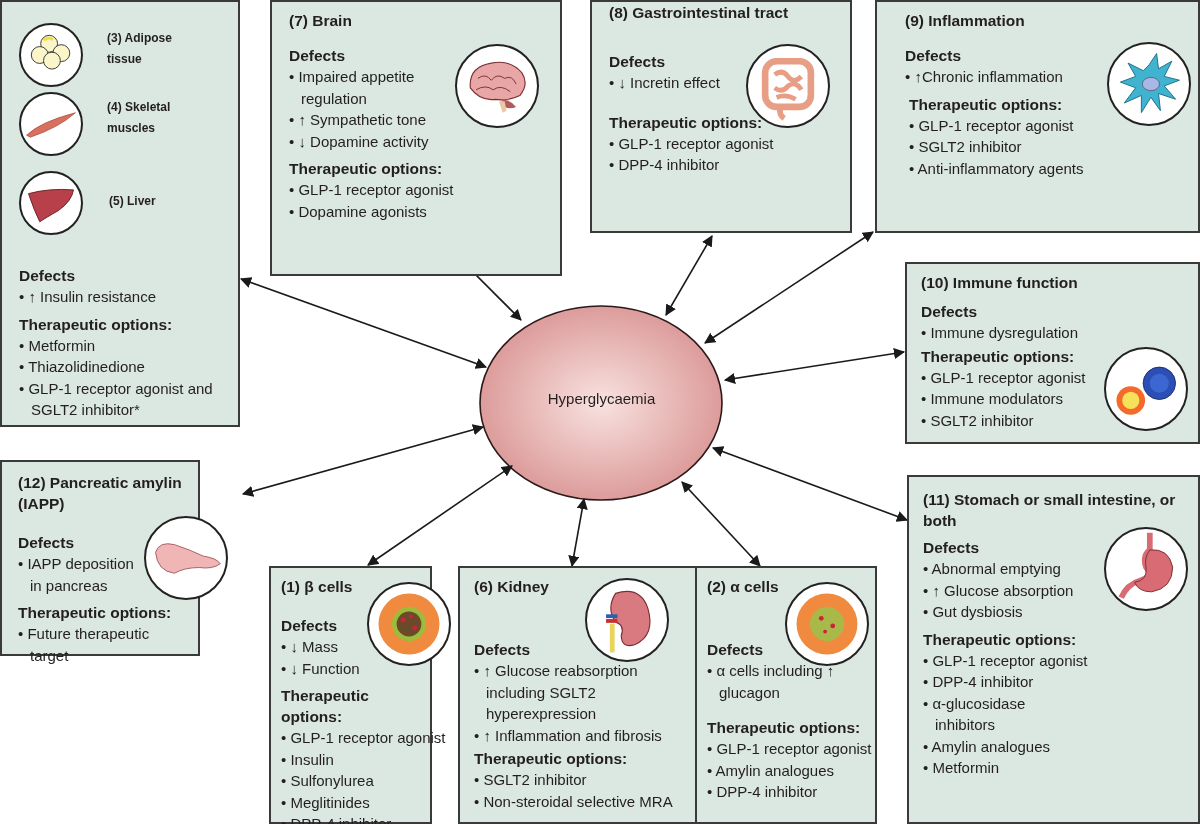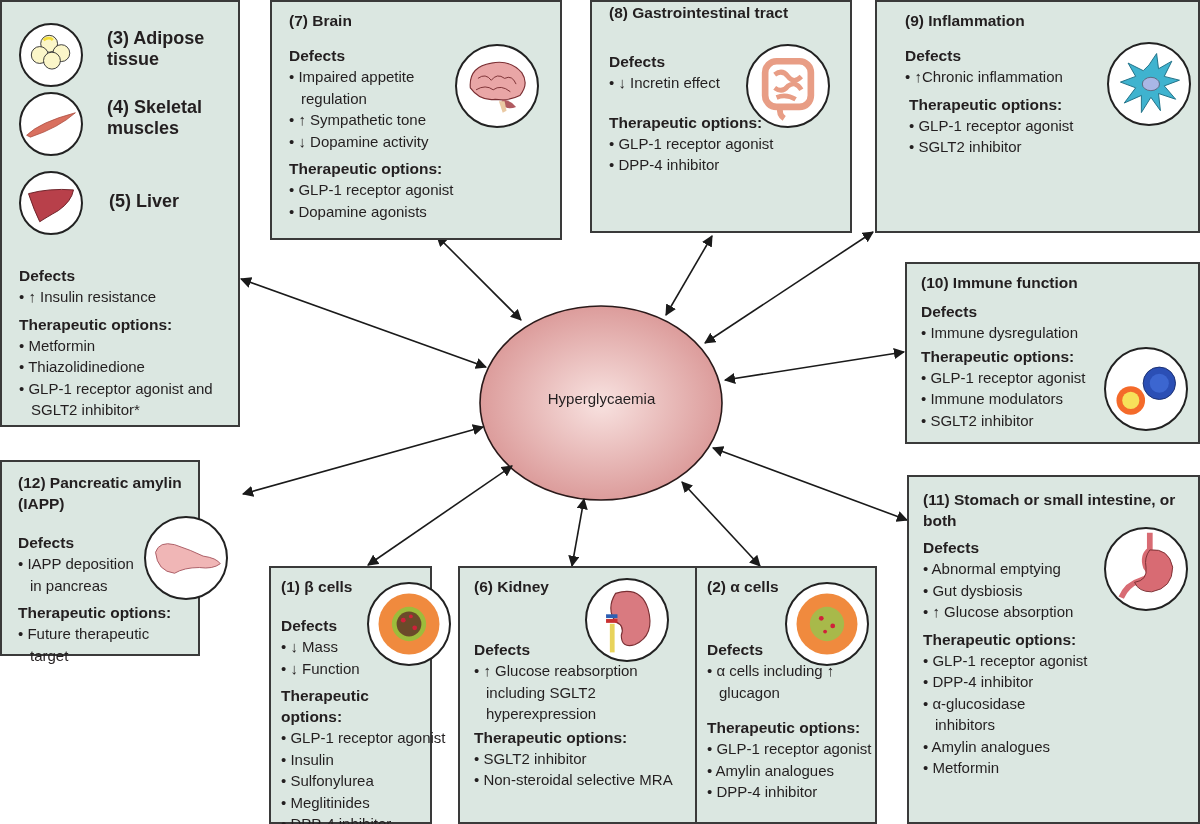--- a/index.html
+++ b/index.html
@@ -10,21 +10,21 @@
   .sec { font-weight:bold; font-size:15.5px; line-height:21px; margin-top:6px; }
   ul { list-style:none; margin:0; padding:0; }
   li { font-size:15px; line-height:21.5px; padding-left:12px; text-indent:-12px; }
   li::before { content:"• "; }
   .icon { position:absolute; border:2px solid #222; border-radius:50%; background:#fff; box-sizing:border-box; overflow:hidden; }
   .icon svg { width:100%; height:100%; display:block; }
   #arrows { position:absolute; left:0; top:0; width:1200px; height:824px; pointer-events:none; }
   .ellipse-label { position:absolute; left:480px; top:390px; width:243px; text-align:center; font-size:15px; }
   .organ-row { position:relative; height:52px; }
   .organ-row .icon { left:0; top:0; width:68px; height:68px; }
-  .organ-row .lbl { position:absolute; left:82px; top:6px; font-weight:bold; font-size:18px; line-height:21px; }
+  .organ-row .lbl { position:absolute; left:82px; top:6px; font-weight:bold; font-size:12px; line-height:21px; }
 </style>
 </head>
 <body>
 
 <svg id="arrows" viewBox="0 0 1200 824">
   <defs>
     <radialGradient id="eg" cx="50%" cy="50%" r="50%">
       <stop offset="0%" stop-color="#f8e2e0"></stop>
       <stop offset="100%" stop-color="#dc9c9b"></stop>
     </radialGradient>
@@ -82,21 +82,21 @@
     <li>↑ Insulin resistance</li>
   </ul>
   <div class="sec">Therapeutic options:</div>
   <ul>
     <li>Metformin</li>
     <li>Thiazolidinedione</li>
     <li>GLP-1 receptor agonist and SGLT2 inhibitor*</li>
   </ul>
 </div>
 
-<div class="box" style="left:270px;top:0;width:292px;height:240px;padding:8px 14px 0 17px;">
+<div class="box" style="left:270px;top:0;width:292px;height:276px;padding:8px 14px 0 17px;">
   <div class="title">(7) Brain</div>
   <div class="sec" style="margin-top:14px;">Defects</div>
   <ul style="width:160px;">
     <li>Impaired appetite regulation</li>
     <li>↑ Sympathetic tone</li>
     <li>↓ Dopamine activity</li>
   </ul>
   <div class="sec">Therapeutic options:</div>
   <ul>
     <li>GLP-1 receptor agonist</li>
@@ -135,20 +135,21 @@
 <div class="box" style="left:875px;top:0;width:325px;height:233px;padding:8px 14px 0 28px;">
   <div class="title">(9) Inflammation</div>
   <div class="sec" style="margin-top:14px;">Defects</div>
   <ul>
     <li>↑Chronic inflammation</li>
   </ul>
   <div class="sec" style="padding-left:4px;">Therapeutic options:</div>
   <ul style="padding-left:4px;">
     <li>GLP-1 receptor agonist</li>
     <li>SGLT2 inhibitor</li>
+    <li>Anti-inflammatory agents</li>
   </ul>
   <div class="icon" style="left:230px;top:40px;width:84px;height:84px;">
     <svg viewBox="0 0 84 84">
         <path d="M42 22 L50 10 L52 26 L66 18 L58 34 L74 38 L58 44 L70 58 L52 52 L54 70 L44 56 L34 72 L34 54 L16 62 L28 46 L12 40 L28 34 L20 20 L36 28 Z" fill="#3fb3cf" stroke="#1e6f85" stroke-width="1"></path>
         <ellipse cx="44" cy="42" rx="9" ry="7" fill="#a9b7e6" stroke="#556" stroke-width="0.8"></ellipse>
       </svg>
   </div>
 </div>
 
 <div class="box" style="left:905px;top:262px;width:295px;height:182px;padding:8px 14px 0 14px;">
@@ -171,22 +172,22 @@
         <circle cx="26" cy="54" r="9" fill="#f7e15a"></circle>
       </svg>
   </div>
 </div>
 
 <div class="box" style="left:907px;top:475px;width:293px;height:349px;padding:12px 14px 8px 14px;">
   <div class="title" style="width:270px;">(11) Stomach or small intestine, or both</div>
   <div class="sec">Defects</div>
   <ul>
     <li>Abnormal emptying</li>
+    <li>↑ Glucose absorption</li>
     <li>Gut dysbiosis</li>
-    <li>↑ Glucose absorption</li>
   </ul>
   <div class="sec">Therapeutic options:</div>
   <ul style="width:150px;">
     <li style="white-space:nowrap;">GLP-1 receptor agonist</li>
     <li>DPP-4 inhibitor</li>
     <li>α-glucosidase inhibitors</li>
     <li style="white-space:nowrap;">Amylin analogues</li>
     <li>Metformin</li>
   </ul>
   <div class="icon" style="left:195px;top:50px;width:84px;height:84px;">
@@ -239,20 +240,21 @@
         <circle cx="44" cy="34" r="2" fill="#d0213a"></circle>
       </svg>
   </div>
 </div>
 
 <div class="box" style="left:458px;top:566px;width:239px;height:258px;padding:8px 6px 0 14px;">
   <div class="title">(6) Kidney</div>
   <div class="sec" style="margin-top:42px;">Defects</div>
   <ul style="width:210px;">
     <li>↑ Glucose reabsorption including SGLT2 hyperexpression</li>
+    <li style="white-space:nowrap;">↑ Inflammation and fibrosis</li>
   </ul>
   <div class="sec" style="margin-top:2px;">Therapeutic options:</div>
   <ul>
     <li>SGLT2 inhibitor</li>
     <li style="white-space:nowrap;">Non-steroidal selective MRA</li>
   </ul>
   <div class="icon" style="left:125px;top:10px;width:84px;height:84px;">
     <svg viewBox="0 0 84 84">
         <path d="M30 14 Q56 6 64 30 Q72 58 50 68 Q36 72 36 58 Q40 48 30 44 Q20 30 30 14 Z" fill="#d97a80" stroke="#7a2f33" stroke-width="1.2"></path>
         <rect x="20" y="36" width="12" height="4" fill="#2d5fb3"></rect>

